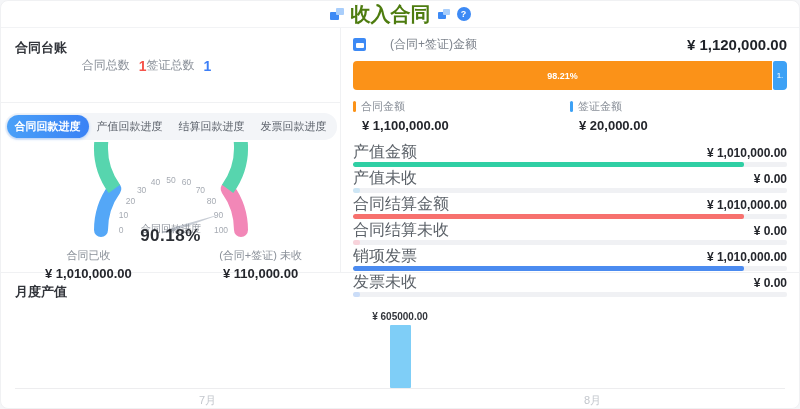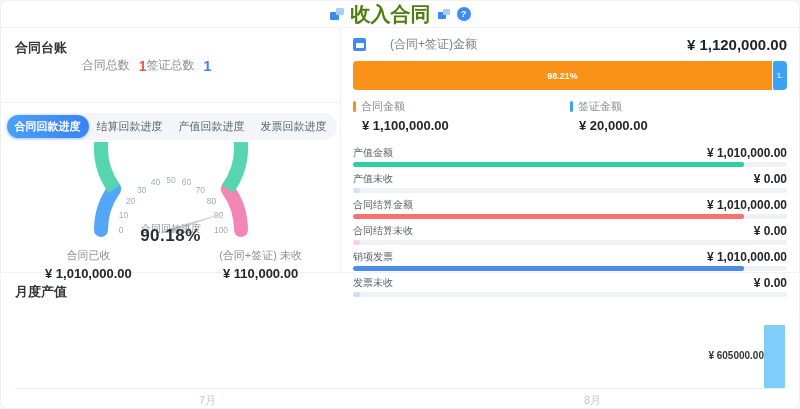--- a/index.html
+++ b/index.html
@@ -61,30 +61,30 @@
   .legend-row { display:flex; margin-top:9px; }
   .legend-item { width:50%; }
   .legend-head { display:flex; align-items:center; gap:5px; }
   .legend-mark { width:3px; height:11px; border-radius:2px; }
   .legend-label { color:#8a9099; font-size:11px; }
   .legend-value { font-size:13px; font-weight:700; color:#24262c; margin:4px 0 0 9px; }
 
   .amount-rows { margin-top:12px; }
   .arow { margin-bottom:4px; }
   .arow-top { display:flex; justify-content:space-between; align-items:center; height:15px; }
-  .arow-label { color:#5c6269; font-size:10px; }
+  .arow-label { color:#5c6269; font-size:16px; }
   .arow-value { font-size:12px; font-weight:700; color:#24262c; }
   .track { height:5px; background:#f0f1f4; border-radius:2px; margin-top:2px; overflow:hidden; }
   .fill { height:100%; border-radius:2px; }
 
   
   .bottom { padding:10px 14px 0; }
   .bar-chart { margin-top:2px; }
   .bar-columns { display:flex; align-items:flex-end; height:86px; border-bottom:1px solid #ededef; }
-  .bar-col { flex:1; display:flex; flex-direction:row; align-items:center; justify-content:flex-end; }
+  .bar-col { flex:1; display:flex; flex-direction:column; align-items:center; justify-content:flex-end; }
   .bar-value { font-size:10px; font-weight:700; color:#33363c; margin-bottom:3px; }
   .bar { width:21px; border-radius:1px; }
   .bar-xlabels { display:flex; }
   .bar-xlabel { flex:1; text-align:center; color:#c3c7cd; font-size:11px; padding-top:4px; }
 </style>
 </head>
 <body>
 
 <div class="page">
 
@@ -114,22 +114,22 @@
           <div class="count-pair">
             <span class="count-label">签证总数</span>
             <span class="count-value blue">1</span>
           </div>
         </div>
       </div>
 
       <div class="gauge-section">
         <div class="tabs">
             <button class="tab active">合同回款进度</button>
+            <button class="tab">产值回款进度</button>
             <button class="tab">结算回款进度</button>
-            <button class="tab">产值回款进度</button>
             <button class="tab">发票回款进度</button>
           </div>
         <div class="gauge-wrap">
           <svg width="220" height="98" viewBox="0 0 220 98">
               <path d="M 40 87.99999999999999 A 70 70 0 0 1 53.368810393753684 46.85503233952687" fill="none" stroke="#54a7f7" stroke-width="14" stroke-linecap="round"></path>
               <path d="M 166.63118960624632 46.855032339526886 A 70 70 0 0 1 180 88" fill="none" stroke="#f287b7" stroke-width="14" stroke-linecap="round"></path>
               <path d="M 53.368810393753684 46.85503233952687 A 70 70 0 1 1 166.63118960624632 46.855032339526886" fill="none" stroke="#57d5ae" stroke-width="14" stroke-linecap="butt"></path>
               <text x="60" y="91" text-anchor="middle" class="tick">0</text>
               <text x="62.447174185242325" y="75.54915028125262" text-anchor="middle" class="tick">10</text>
               <text x="69.54915028125264" y="61.61073738537634" text-anchor="middle" class="tick">20</text>

